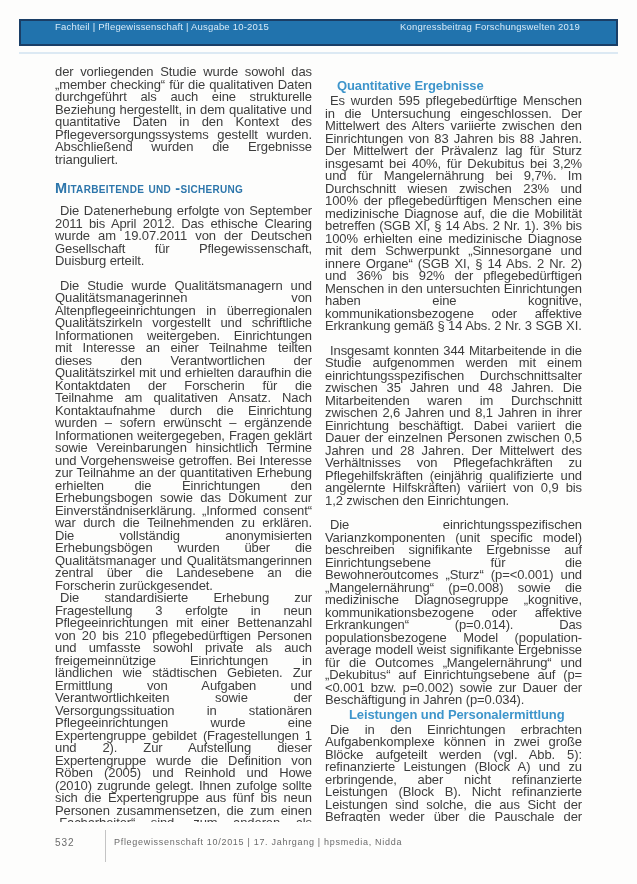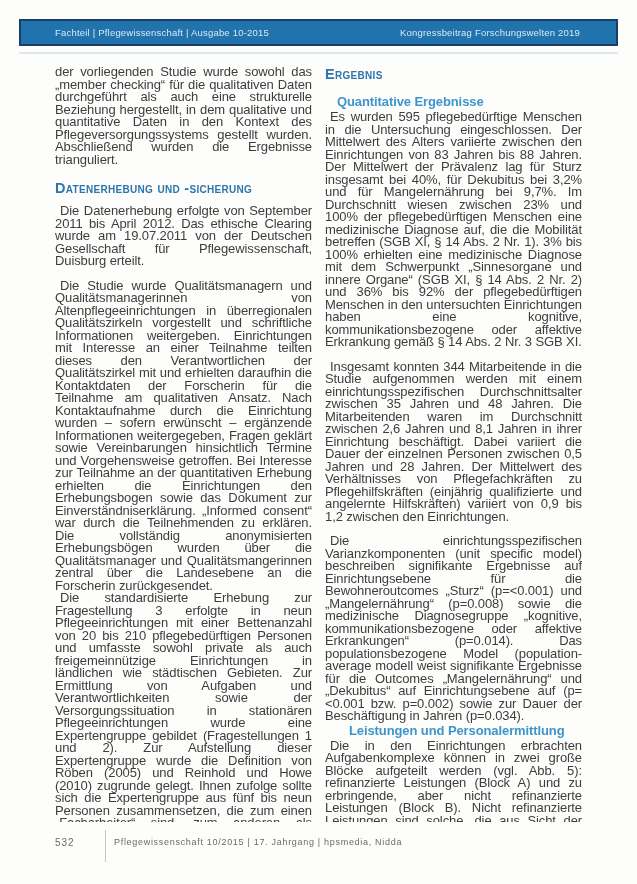--- a/index.html
+++ b/index.html
@@ -18,21 +18,21 @@
   
   .header-bar {
     position: absolute;
     left: 19px;
     right: 19px;
     top: 19px;
     height: 27px;
     background: #2173ad;
     border: 2px solid #1a3e66;
     display: flex;
-    align-items: center;
+    align-items: flex-start;
     justify-content: space-between;
     padding: 0 36px 0 34px;
     box-sizing: border-box;
   }
   .header-bar .hdr-text {
     color: #d6eaf8;
     font-size: 9.5px;
     letter-spacing: 0.2px;
     white-space: nowrap;
   }
@@ -140,28 +140,27 @@
 <div class="header-bar">
   <span class="hdr-text">Fachteil | Pflegewissenschaft | Ausgabe 10-2015</span>
   <span class="hdr-text">Kongressbeitrag Forschungswelten 2019</span>
 </div>
 <div class="header-accent-line"></div>
 
 <div class="content">
 
   <div class="col">
     <p class="para first">der vorliegenden Studie wurde sowohl das „member checking“ für die qualitativen Daten durchgeführt als auch eine strukturelle Beziehung hergestellt, in dem qualitative und quantitative Daten in den Kontext des Pflegeversorgungssystems gestellt wurden. Abschließend wurden die Ergebnisse trianguliert.</p>
-    <h2 class="section-heading">Datenerhebung und -sicherung</h2>
+    <h2 class="section-heading">Mitarbeitende und -sicherung</h2>
     <p class="para">Die Datenerhebung erfolgte von September 2011 bis April 2012. Das ethische Clearing wurde am 19.07.2011 von der Deutschen Gesellschaft für Pflegewissenschaft, Duisburg erteilt.</p>
     <p class="para gap">Die Studie wurde Qualitätsmanagern und Qualitätsmanagerinnen von Altenpflegeeinrichtungen in überregionalen Qualitätszirkeln vorgestellt und schriftliche Informationen weitergeben. Einrichtungen mit Interesse an einer Teilnahme teilten dieses den Verantwortlichen der Qualitätszirkel mit und erhielten daraufhin die Kontaktdaten der Forscherin für die Teilnahme am qualitativen Ansatz. Nach Kontaktaufnahme durch die Einrichtung wurden – sofern erwünscht – ergänzende Informationen weitergegeben, Fragen geklärt sowie Vereinbarungen hinsichtlich Termine und Vorgehensweise getroffen. Bei Interesse zur Teilnahme an der quantitativen Erhebung erhielten die Einrichtungen den Erhebungsbogen sowie das Dokument zur Einverständniserklärung. „Informed consent“ war durch die Teilnehmenden zu erklären. Die vollständig anonymisierten Erhebungsbögen wurden über die Qualitätsmanager und Qualitätsmangerinnen zentral über die Landesebene an die Forscherin zurückgesendet.</p>
     <p class="para">Die standardisierte Erhebung zur Fragestellung 3 erfolgte in neun Pflegeeinrichtungen mit einer Bettenanzahl von 20 bis 210 pflegebedürftigen Personen und umfasste sowohl private als auch freigemeinnützige Einrichtungen in ländlichen wie städtischen Gebieten. Zur Ermittlung von Aufgaben und Verantwortlichkeiten sowie der Versorgungssituation in stationären Pflegeeinrichtungen wurde eine Expertengruppe gebildet (Fragestellungen 1 und 2). Zur Aufstellung dieser Expertengruppe wurde die Definition von Röben (2005) und Reinhold und Howe (2010) zugrunde gelegt. Ihnen zufolge sollte sich die Expertengruppe aus fünf bis neun Personen zusammensetzen, die zum einen „Facharbeiter“ sind, zum anderen als „Experten“ gelten. Als Facharbeiter bezeichnen Röben (2005) und Reinhold und Howe (2010) Personen, die eine Ausbildung in dem untersuchten Tätigkeitsfeld absolviert haben. Diese Facharbeiter sind aufgrund mehrjähriger Berufserfahrung – auch in anderen Arbeitsfeldern ihres erlernten Berufes – zu „Experten“ geworden. Die Berufserfahrung sollte mindestens fünf Jahre umfassen und Leitungserfahrung beinhalten. Im Rahmen dieser Studie nahmen vier Frauen und ein Mann im Alter von 38–54 Jahren teil. Die Berufserfahrung der Teilnehmenden lag zwischen sieben und fünfzwanzig Jahren mit einer Managementerfahrung von zwei bis fünfzehn Jahren. Alle Teilnehmenden haben mindestens zwei spezialisierende Weiterbildungen absolviert, davon eine im Managementbereich.</p>
   </div>
 
   <div class="col">
-    <h2 class="section-heading no-top">Ergebnis</h2>
     <h3 class="sub-heading">Quantitative Ergebnisse</h3>
     <p class="para">Es wurden 595 pflegebedürftige Menschen in die Untersuchung eingeschlossen. Der Mittelwert des Alters variierte zwischen den Einrichtungen von 83 Jahren bis 88 Jahren. Der Mittelwert der Prävalenz lag für Sturz insgesamt bei 40%, für Dekubitus bei 3,2% und für Mangelernährung bei 9,7%. Im Durchschnitt wiesen zwischen 23% und 100% der pflegebedürftigen Menschen eine medizinische Diagnose auf, die die Mobilität betreffen (SGB XI, § 14 Abs. 2 Nr. 1). 3% bis 100% erhielten eine medizinische Diagnose mit dem Schwerpunkt „Sinnesorgane und innere Organe“ (SGB XI, § 14 Abs. 2 Nr. 2) und 36% bis 92% der pflegebedürftigen Menschen in den untersuchten Einrichtungen haben eine kognitive, kommunikationsbezogene oder affektive Erkrankung gemäß § 14 Abs. 2 Nr. 3 SGB XI.</p>
     <p class="para gap">Insgesamt konnten 344 Mitarbeitende in die Studie aufgenommen werden mit einem einrichtungsspezifischen Durchschnittsalter zwischen 35 Jahren und 48 Jahren. Die Mitarbeitenden waren im Durchschnitt zwischen 2,6 Jahren und 8,1 Jahren in ihrer Einrichtung beschäftigt. Dabei variiert die Dauer der einzelnen Personen zwischen 0,5 Jahren und 28 Jahren. Der Mittelwert des Verhältnisses von Pflegefachkräften zu Pflegehilfskräften (einjährig qualifizierte und angelernte Hilfskräften) variiert von 0,9 bis 1,2 zwischen den Einrichtungen.</p>
     <p class="para gap">Die einrichtungsspezifischen Varianzkomponenten (unit specific model) beschreiben signifikante Ergebnisse auf Einrichtungsebene für die Bewohneroutcomes „Sturz“ (p=&lt;0.001) und „Mangelernährung“ (p=0.008) sowie die medizinische Diagnosegruppe „kognitive, kommunikationsbezogene oder affektive Erkrankungen“ (p=0.014). Das populationsbezogene Model (population-average modell weist signifikante Ergebnisse für die Outcomes „Mangelernährung“ und „Dekubitus“ auf Einrichtungsebene auf (p=&lt;0.001 bzw. p=0.002) sowie zur Dauer der Beschäftigung in Jahren (p=0.034).</p>
     <h3 class="sub-heading tight">Leistungen und Personalermittlung</h3>
     <p class="para">Die in den Einrichtungen erbrachten Aufgabenkomplexe können in zwei große Blöcke aufgeteilt werden (vgl. Abb. 5): refinanzierte Leistungen (Block A) und zu erbringende, aber nicht refinanzierte Leistungen (Block B). Nicht refinanzierte Leistungen sind solche, die aus Sicht der Befragten weder über die Pauschale der Pflegekassen noch über die Pflegesätze in die Finanzierung einbezogen werden und damit auch keine Berücksichtigung in der Personalbedarfsermittlung erfahren. Über die refinanzierten Leistungen wird das Gesamtpersonal generiert. Mit dem so ermittelten Personal sind dann alle anfallenden Aufgabenkomplexe zu erledigen, unabhängig davon, ob die Leistungen dem Block A oder Block B zuzurechnen sind. Die Erbringung von Leistungen aus Block B (z.B. Beratung von Angehörigen, Infektionsprävention und Hygiene, Qualitätsmanage-</p>
   </div>
 
 </div>
 

